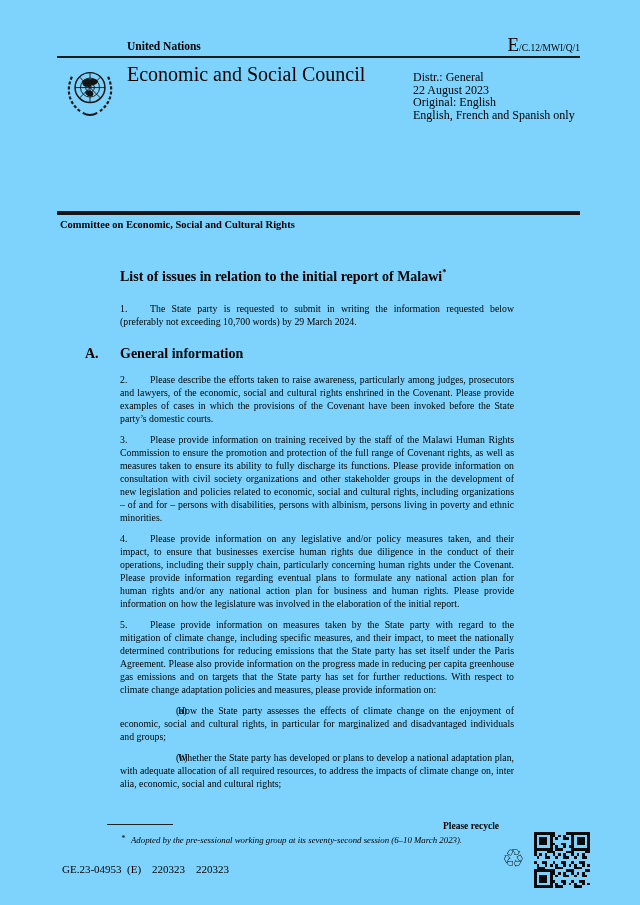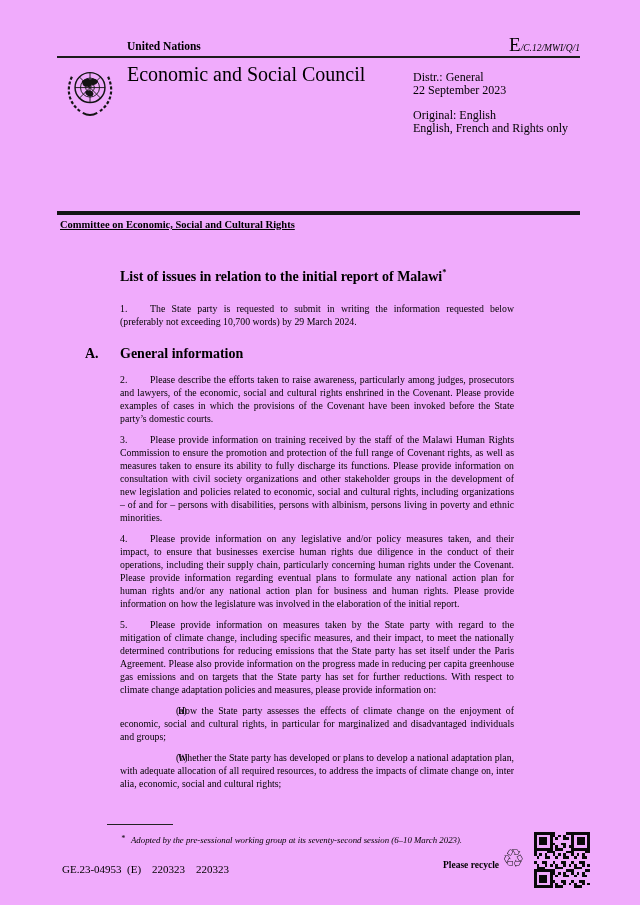--- a/index.html
+++ b/index.html
@@ -1,61 +1,61 @@
 <!DOCTYPE html>
 <html><head>
 <meta charset="utf-8">
 <style>
   * { margin:0; padding:0; box-sizing:border-box; }
   html,body { background:#ffffff; }
   .page {
     position:relative;
     width:640px; height:905px;
     margin:0 auto;
-    background:#f0abfc;
+    background:#7dd3fc;
     color:#000;
     font-family:"Liberation Serif","DejaVu Serif",serif;
     overflow:hidden;
   }
   
   .un-label {
     position:absolute; left:127px; top:40px;
     font-size:11.5px; font-weight:bold;
   }
   .doc-symbol {
     position:absolute; right:60px; top:34px;
     text-align:right; white-space:nowrap;
   }
   .doc-symbol .sym-big { font-size:19px; }
-  .doc-symbol .sym-small { font-size:9.5px;font-style:italic; }
+  .doc-symbol .sym-small { font-size:9.5px; }
   .rule-thin {
     position:absolute; left:57px; top:56px;
     width:523px; height:2px; background:#1c1c1c;
   }
   .emblem {
     position:absolute; left:61px; top:64px;
     width:58px; height:58px;
   }
   .council-title {
     position:absolute; left:127px; top:63px;
     font-size:20px; font-weight:normal;
   }
   .distr-block {
     position:absolute; left:413px; top:71px;
     font-size:12px; line-height:12.5px;
   }
-  .distr-block .group2 { margin-top:13px; }
+  .distr-block .group2 { }
   
   .rule-thick {
     position:absolute; left:57px; top:211px;
     width:523px; height:3.5px; background:#141414;
   }
   .committee {
     position:absolute; left:60px; top:219px;
-    font-size:10.5px; font-weight:bold;text-decoration:underline;
+    font-size:10.5px; font-weight:bold;
   }
   
   .content {
     position:absolute; left:120px; top:263px; width:394px;
   }
   .doc-title {
     font-size:14px; font-weight:bold; line-height:18px;
     margin-bottom:16px;
   }
   .doc-title sup { font-size:8.5px; vertical-align:super; }
@@ -80,21 +80,21 @@
     position:absolute; left:121px; top:833px; width:440px;
     font-size:8.8px; line-height:11px;font-style:italic;
   }
   .footnote .fn-marker { font-size:8px; vertical-align:2px; padding-right:6px; }
   
   .ge-ref {
     position:absolute; left:62px; top:863px;
     font-size:11px; white-space:pre;
   }
   .recycle-label {
-    position:absolute; left:443px; top:860px;
+    position:absolute; left:443px; top:821px;
     font-size:9.5px; font-weight:bold;
   }
   .recycle-icon {
     position:absolute; left:502px; top:846px;
     font-size:25px; line-height:25px;
     font-family:"DejaVu Sans",sans-serif;
     color:#111;
   }
   .qr {
     position:absolute; left:534px; top:832px;
@@ -136,25 +136,25 @@
       </g>
       <path d="M24,54 q8,4.5 16,0" stroke="#141414" stroke-width="2.2" fill="none"></path>
     </svg>
   </div>
 
   <div class="council-title">Economic and Social Council</div>
 
   <div class="distr-block">
     <div class="group1">
       <div>Distr.: General</div>
-      <div>22 September 2023</div>
+      <div>22 August 2023</div>
     </div>
     <div class="group2">
       <div>Original: English</div>
-      <div>English, French and Rights only</div>
+      <div>English, French and Spanish only</div>
     </div>
   </div>
 
   <div class="rule-thick"></div>
 
   <div class="committee">Committee on Economic, Social and Cultural Rights</div>
 
   <div class="content">
 
     <h1 class="doc-title"><span>List of issues in relation to the initial report of Malawi</span><sup>*</sup></h1>

